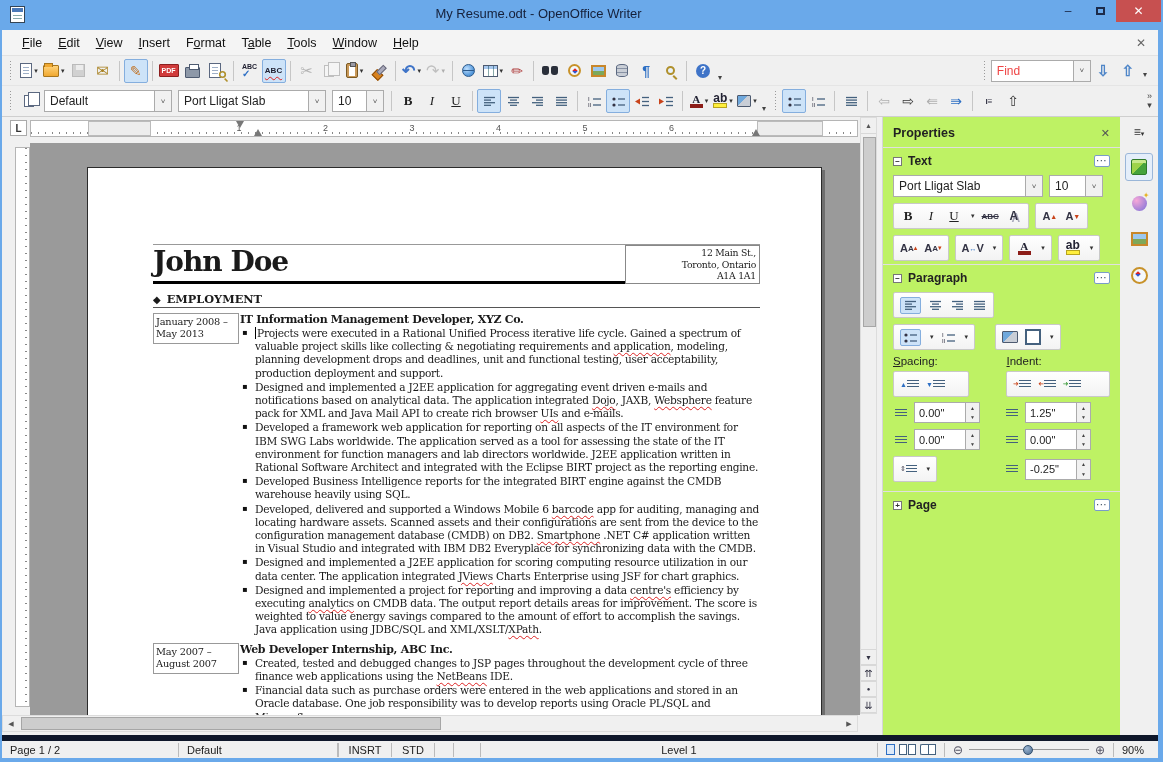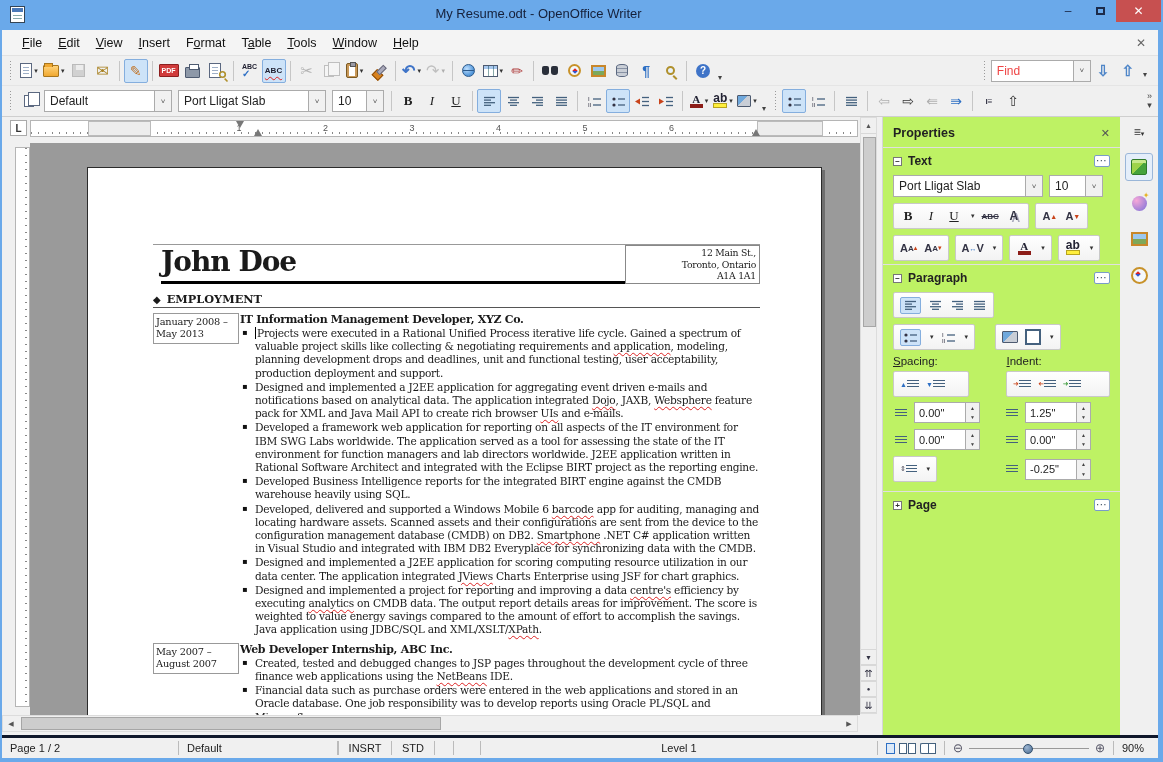--- a/index.html
+++ b/index.html
@@ -143,21 +143,21 @@
   .vnav .sbtn{border-top:1px solid #d8d8d8;font-size:10px;color:#334;}
   .vnav .dotbtn{font-size:6px;}
   .hscroll{position:absolute;left:0;top:598px;width:856px;height:17px;background:#f0f0f0;border:1px solid #dcdcdc;display:flex;align-items:center;}
   .hbtn{width:16px;height:15px;display:flex;align-items:center;justify-content:center;font-size:7px;color:#555;}
   .hthumb{width:420px;height:13px;background:#cdcdcd;border:1px solid #a6a6a6;margin-left:2px;}
   .hscroll .right{margin-left:auto;}
   
   .doc{position:absolute;left:65px;top:76px;width:607px;font-family:"DejaVu Serif","Liberation Serif",serif;
        color:#1a1a1a;font-size:10.6px;line-height:13.2px;letter-spacing:-0.25px;}
   .hdr{display:flex;border-top:1px solid #999;}
-  .name{flex:1;font-size:28px;font-weight:bold;letter-spacing:-1px;line-height:30px;padding-top:2px;border-bottom:3px solid #000;margin-left:8px;}
+  .name{flex:1;font-size:28px;font-weight:bold;letter-spacing:-1px;line-height:30px;padding-top:2px;border-bottom:3px solid #000;}
   .addr{width:135px;border:1px solid #888;text-align:right;font-size:9.3px;line-height:11.5px;padding:1px 3px;}
   .contact{padding:2px 0 3px;border-bottom:1px solid #555;font-size:10px;}
   .contact .gap{display:inline-block;width:28px;}
   .u-link{text-decoration:underline;}
   .sp{text-decoration:underline wavy #d22 1px;text-underline-offset:2px;}
   .sechdr{margin-top:9px;border-bottom:1px solid #555;font-weight:bold;font-size:11.3px;padding-bottom:1px;letter-spacing:0;}
   .sechdr .dia{font-size:10px;margin-right:6px;}
   .job{display:flex;margin-top:5px;}
   .job-dates{width:86px;flex:none;}
   .date-box{border:1px solid #999;font-size:9.8px;line-height:12px;padding:2px 2px 3px 2px;letter-spacing:-0.2px;}
@@ -192,21 +192,21 @@
   .tabstrip{position:absolute;left:1120px;top:117px;width:38px;height:618px;background:#f0f0f0;display:flex;flex-direction:column;align-items:center;}
   .ts-menu{margin:8px 0 10px;font-size:12px;color:#333;}
   .ts-btn{width:28px;height:28px;margin:4px 0;display:flex;align-items:center;justify-content:center;border:1px solid transparent;border-radius:3px;}
   .ts-btn.sel{border-color:#9ab6d8;background:#e4eefa;}
   .ic-cube{width:16px;height:16px;background:linear-gradient(135deg,#9ed34a 50%,#46a33c 50%);border:1px solid #2e7a2a;border-radius:2px;box-shadow:inset 0 3px 0 #c7e98c;}
   .ic-styles{width:15px;height:15px;border-radius:50%;background:radial-gradient(circle at 30% 30%,#f7a8d8,#7a6fd8);position:relative;}
   .ic-styles:after{content:"✦";position:absolute;right:-3px;top:-5px;font-size:8px;color:#e8b428;}
   .ic-compass.big{width:17px;height:17px;}
   .ic-pic.big{width:17px;height:14px;}
   
-  .statusbar{position:absolute;left:2px;right:5px;bottom:4px;height:23px;background:#f0f0f0;border-top:3px solid #0f172a;
+  .statusbar{position:absolute;left:2px;right:5px;bottom:4px;height:23px;background:#f0f0f0;border-top:6px solid #0f172a;
              display:flex;align-items:center;font-size:11px;color:#222;}
   .st-seg{padding:0 8px;white-space:nowrap;height:100%;display:flex;align-items:center;}
   .st-sep{width:1px;height:14px;background:#bbb;}
   .w1{width:176px;} .w2{width:158px;} .w3{width:178px;justify-content:center;} .w4{width:52px;justify-content:center;}
   .w5{width:42px;justify-content:center;} .w6{width:18px;} .w7{width:26px;} .wlevel{flex:1;justify-content:center;}
   .vl{display:flex;align-items:center;gap:4px;padding:0 8px;}
   .pgsq{display:inline-block;width:9px;height:11px;border:1px solid #44617e;background:#fff;}
   .pgsq.sel{border-color:#2d6fc4;background:#dce9f8;}
   .pg2{display:inline-flex;gap:1px;} .pg2 .pgsq{width:8px;}
   .pgbook{display:inline-flex;} .pgbook .pgsq{width:8px;} .pgbook .pgsq:first-child{border-right:none;border-radius:2px 0 0 2px;}

